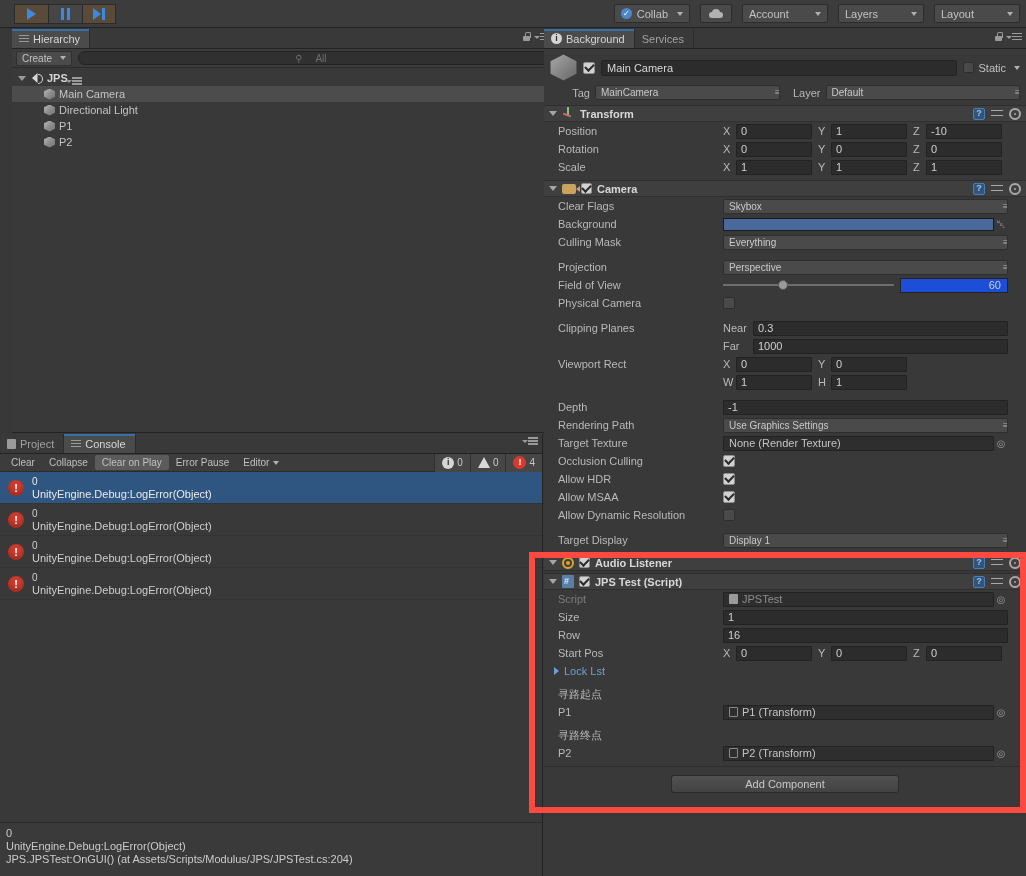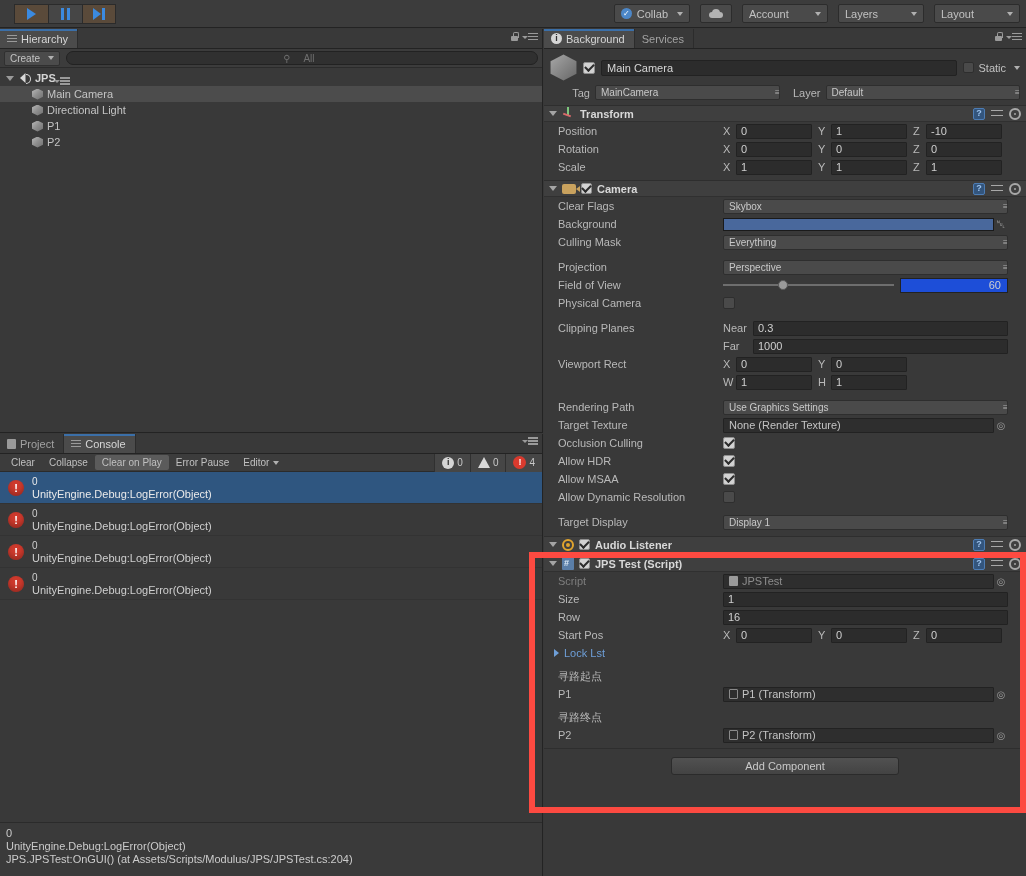--- a/index.html
+++ b/index.html
@@ -65,21 +65,21 @@
   .lock-ic { width:7px;height:9px;position:relative; }
   .lock-ic::before{content:"";position:absolute;left:0;bottom:0;width:7px;height:5px;background:#9a9a9a;border-radius:1px;}
   .lock-ic::after{content:"";position:absolute;left:1.5px;top:0;width:4px;height:5px;border:1.5px solid #9a9a9a;border-bottom:none;border-radius:2px 2px 0 0;}
   .menu-ic { display:flex; flex-direction:column; gap:1.5px; }
   .menu-ic i { display:block; width:10px; height:1.5px; background:#9a9a9a; }
   .menu-ic.with-caret { position:relative; padding-left: 5px;}
   .menu-ic.with-caret::before{content:"";position:absolute;left:-1px;top:3px;width:0;height:0;border-left:3px solid transparent;border-right:3px solid transparent;border-top:3.5px solid #9a9a9a;}
 
   
   .hierarchy {
-    position:absolute; left:0; top:29px; width:543px; height:404px;
+    position:absolute; left:12px; top:29px; width:543px; height:404px;
     background:#393939; border:1px solid #232323; border-left:none; border-top:none;
     display:flex; flex-direction:column;
   }
   .hier-toolbar {
     height:19px; background:#3c3c3c; border-bottom:1px solid #2b2b2b;
     display:flex; align-items:center; padding:0 4px; gap:6px;
   }
   .create-btn {
     height:15px; padding:0 5px; display:flex; align-items:center; gap:4px;
     background:#4b4b4b; border:1px solid #303030; border-radius:2px; color:#c3c3c3; font-size:10px;
@@ -687,20 +687,28 @@
               <span class="axis">H</span>
             <span class="num-field">
                 <span>1</span>
               </span>
             </span>
           <span class="seg" style="flex:1"></span>
         </span>
       </div>
       <div class="gap"></div>
       <div class="prow">
+        <span class="plabel">Depth</span>
+        <span class="pval">
+            <span class="num-field full-field">
+              <span>-1</span>
+            </span>
+          </span>
+      </div>
+      <div class="prow">
         <span class="plabel">Rendering Path</span>
         <span class="pval">
             <span class="dd updown full-field">
           <span>Use Graphics Settings</span>
             </span>
           </span>
       </div>
       <div class="prow">
         <span class="plabel">Target Texture</span>
         <span class="pval">

